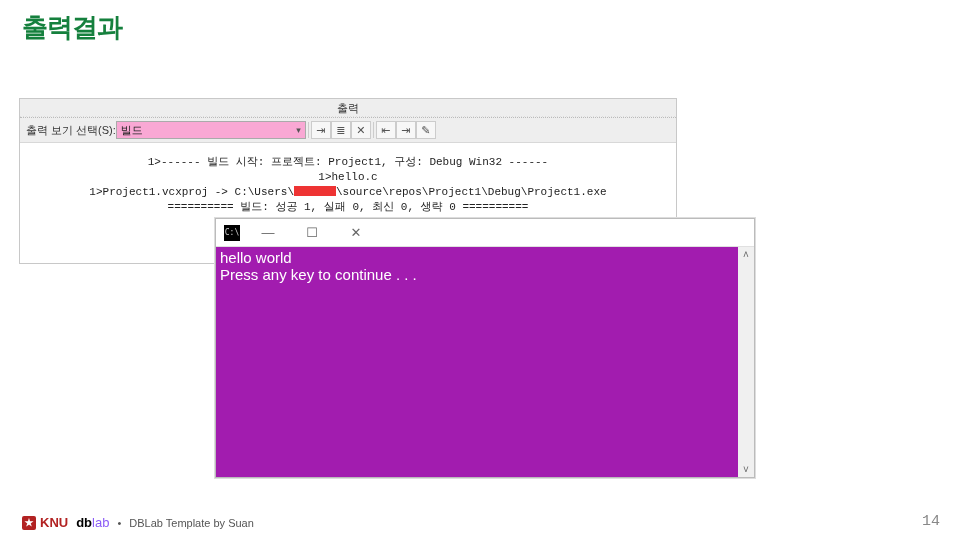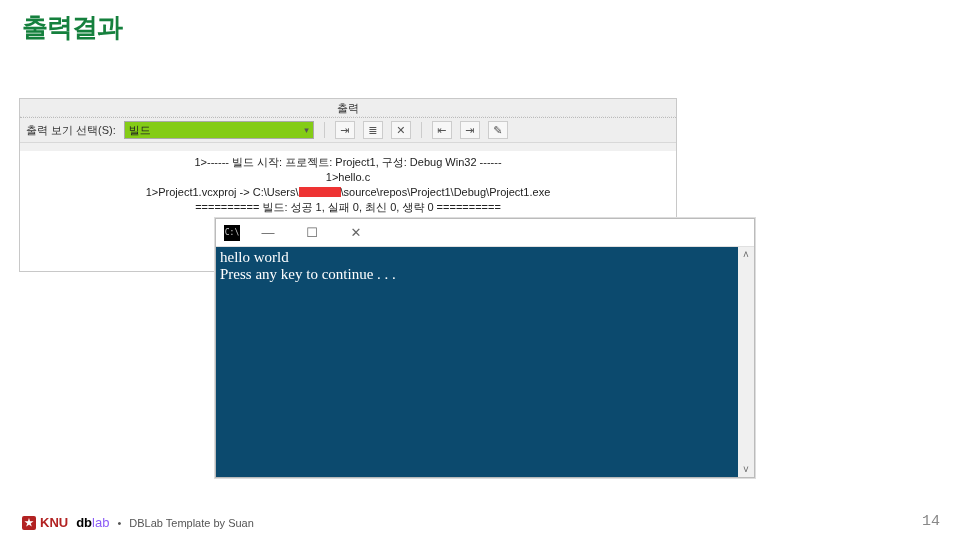--- a/index.html
+++ b/index.html
@@ -38,36 +38,36 @@
     font-size: 11px;
     border-bottom: 1px dotted #bbb;
     background-image: repeating-linear-gradient(90deg, #ddd 0, #ddd 1px, #eee 1px, #eee 3px);
     background-size: 3px 1px;
     background-repeat: repeat-x;
     background-position: 0 100%;
   }
   .vs-toolbar {
     display: flex;
     align-items: center;
-    gap: 8px;
+    gap: 0;
     padding: 3px 6px;
     background: #eee;
     border-bottom: 1px solid #d8d8d8;
   }
   .vs-toolbar .lbl {
     font-size: 11px;
     color: #333;
   }
   .vs-select {
     display: inline-flex;
     align-items: center;
     justify-content: space-between;
     width: 190px;
     height: 18px;
-    background: #84cc16;
+    background: #f9a8d4;
     border: 1px solid #aaa;
     padding: 0 4px;
     font-size: 11px;
     color: #222;
   }
   .vs-select .caret {
     font-size: 9px;
     color: #555;
   }
   .vs-iconbtn {
@@ -82,28 +82,27 @@
     color: #555;
   }
   .vs-sep {
     width: 1px;
     height: 16px;
     background: #ccc;
     margin: 0 2px;
   }
   .vs-text {
     background: #fff;
-    font-family: Liberation Sans, sans-serif;
+    font-family: Liberation Mono, monospace;
     font-size: 11px;
     color: #222;
-    padding: 4px 6px 24px 6px;
+    padding: 12px 6px 24px 6px;
     line-height: 1.35;
     white-space: pre;
     min-height: 120px;
-    margin-top: 8px;
   }
   .redact {
     display: inline-block;
     background: #e33;
     width: 42px;
     height: 10px;
     vertical-align: -1px;
   }
   
   .cmdwin {
@@ -147,23 +146,23 @@
     justify-content: center;
     color: #666;
     font-size: 13px;
   }
   .cmd-body-wrap {
     display: flex;
     height: 230px;
   }
   .cmd-body {
     flex: 1;
-    background: #0c4a6e;
+    background: #a21caf;
     color: #fff;
-    font-family: Liberation Serif, serif;
+    font-family: Liberation Sans, sans-serif;
     font-size: 15px;
     padding: 2px 4px;
     white-space: pre;
     line-height: 1.15;
   }
   .cmd-scroll {
     width: 16px;
     background: #f0f0f0;
     display: flex;
     flex-direction: column;

